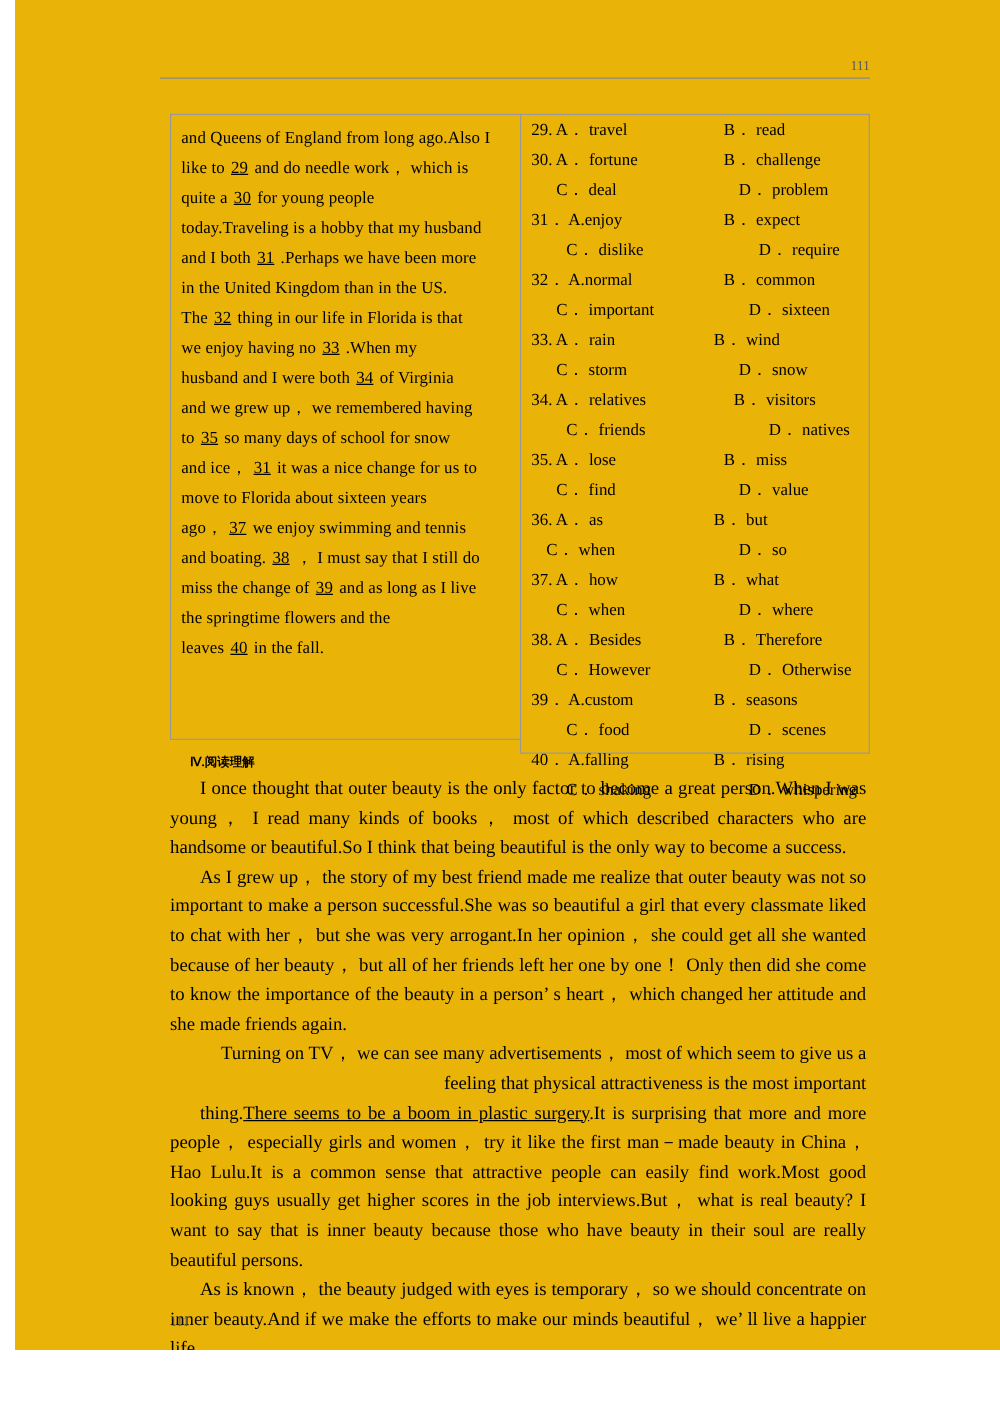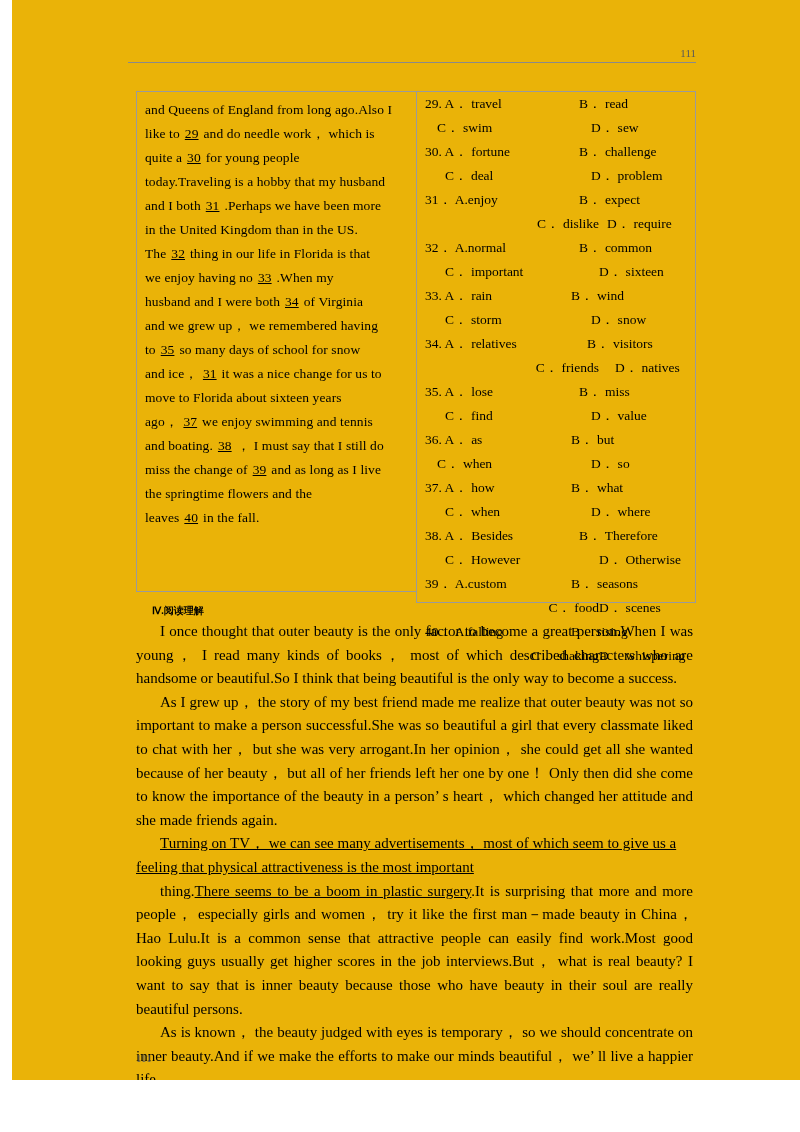--- a/index.html
+++ b/index.html
@@ -88,21 +88,21 @@
   .opt-a {
     width: 146px;
     flex: 0 0 146px;
   }
   .opt-b {
     flex: 1 1 auto;
   }
   .ind-0  { padding-left: 2px; }
   .ind-1  { padding-left: 14px; }
   .ind-2  { padding-left: 22px; }
-  .ind-3  { padding-left: 30px; text-align: right; }
+  .ind-3  { padding-left: 30px; }
   .bind-0 { padding-left: 0px; }
   .bind-1 { padding-left: 8px; }
   .bind-2 { padding-left: 16px; }
 
   
   #reading-section {
     position: absolute;
     left: 124px;
     top: 601px;
     width: 557px;
@@ -115,21 +115,21 @@
     font-weight: bold;
   }
   .para {
     font-size: 15px;
     line-height: 23.6px;
     text-align: justify;
     text-justify: inter-word;
     margin: 0;
     text-indent: 24px;
   }
-  .para.last-line-normal { text-align: left; text-decoration: underline; }
+  .para.last-line-normal { text-align: right; }
   .underline-span { text-decoration: underline; }
 
   
   #footer-page-number {
     position: absolute;
     left: 124px;
     top: 1052px;
     font-size: 11px;
     color: #595959;
     font-family: "Liberation Serif", serif;
@@ -165,24 +165,20 @@
         <div class="cloze-line ctr"><span>miss the change of</span><span class="blank">39</span><span>and as long as I live</span></div>
         <div class="cloze-line ctr"><span>the springtime flowers and the</span></div>
         <div class="cloze-line ctr"><span>leaves</span><span class="blank">40</span><span>in the fall.</span></div>
       </div>
     <div id="cloze-right-cell" class="cloze-col">
         <div class="opt-row">
           <span class="opt-a ind-0">29. A． travel</span>
           <span class="opt-b bind-1">B． read</span>
         </div>
         <div class="opt-row">
-          <span class="opt-a ind-1">C． swim</span>
-          <span class="opt-b bind-1">D． sew</span>
-        </div>
-        <div class="opt-row">
           <span class="opt-a ind-0">30. A． fortune</span>
           <span class="opt-b bind-1">B． challenge</span>
         </div>
         <div class="opt-row">
           <span class="opt-a ind-2">C． deal</span>
           <span class="opt-b bind-0">D． problem</span>
         </div>
         <div class="opt-row">
           <span class="opt-a ind-0">31． A.enjoy</span>
           <span class="opt-b bind-1">B． expect</span>

